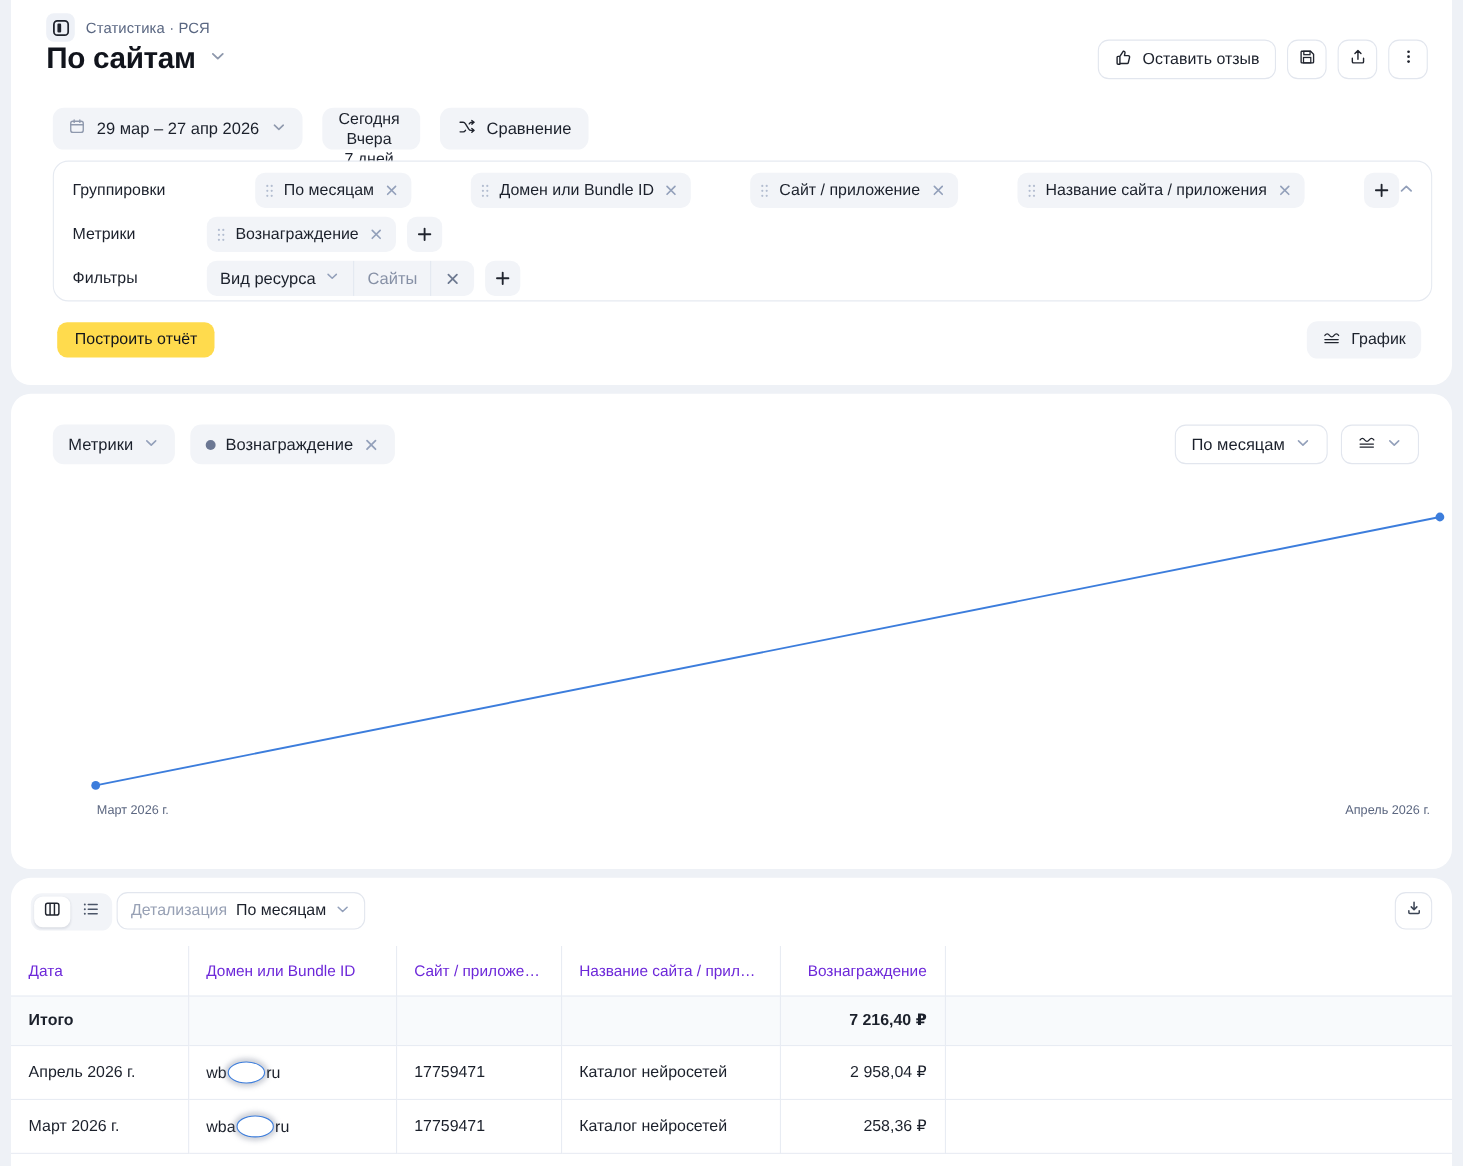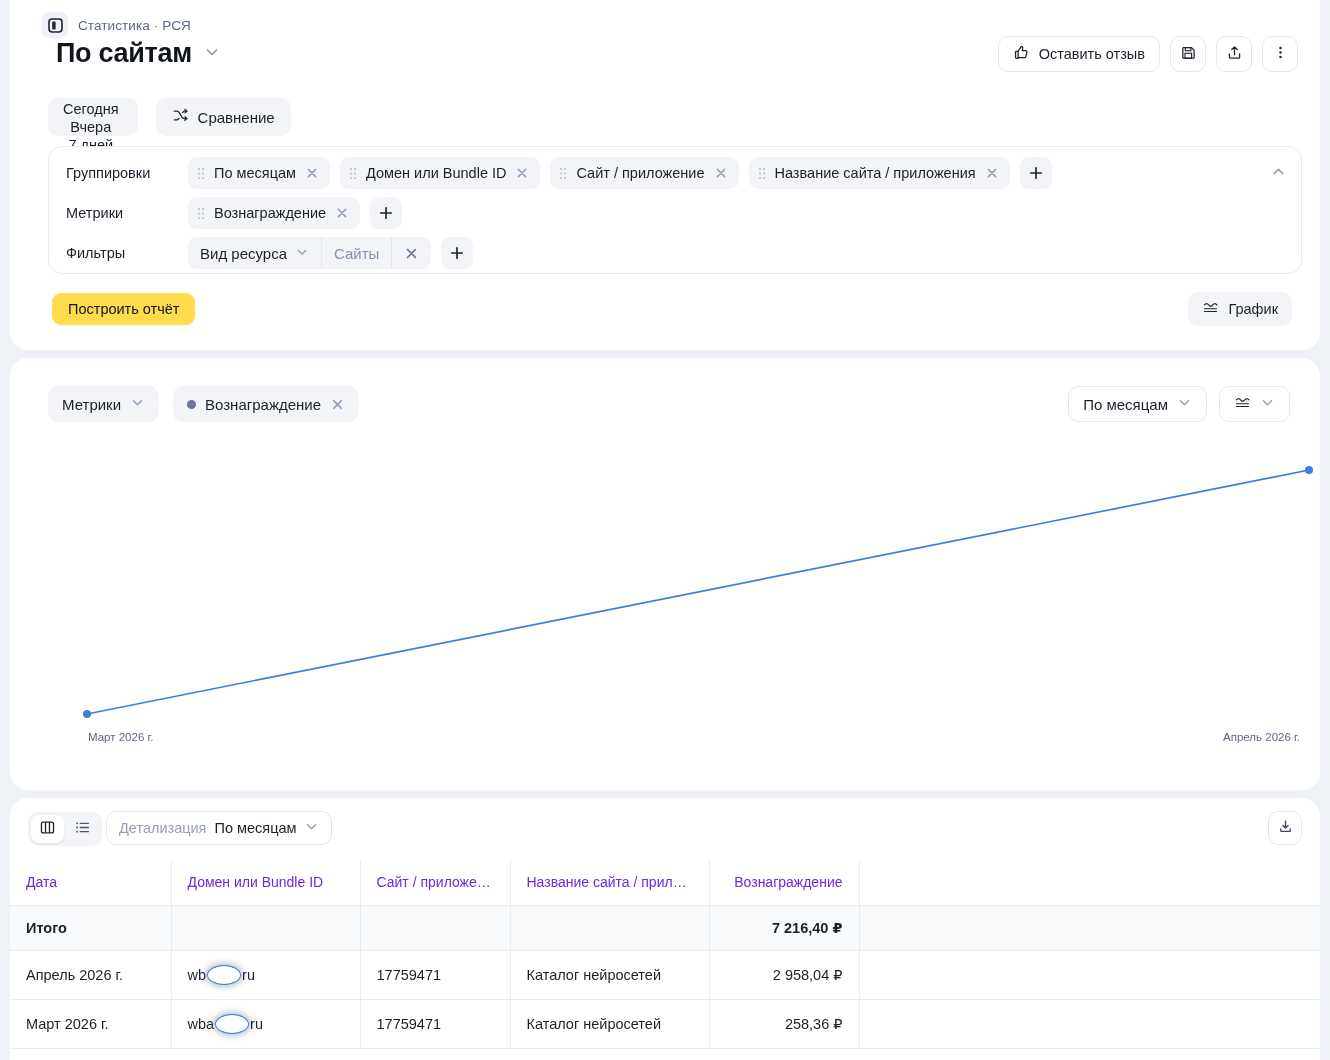--- a/index.html
+++ b/index.html
@@ -25,21 +25,21 @@
   }
   .bc-logo {
     width: 26px; height: 26px; border-radius: 7px; background: #eef1f7;
     display: flex; align-items: center; justify-content: center;
   }
   .bc-logo svg { display:block; }
   .bc-text { font-size: 13.5px; color: #5a6782; letter-spacing: .1px; }
 
   .title-row {
     position: absolute; left: 32px; top: 38px;
-    display: flex; align-items: center; gap: 12px; margin-left: 14px;
+    display: flex; align-items: center; gap: 12px;
   }
   .page-title { font-size: 27px; font-weight: 700; color: #11141c; letter-spacing: -.3px;}
   .chev { display: inline-block; }
 
   .hdr-actions {
     position: absolute; right: 22px; top: 36px;
     display: flex; align-items: center; gap: 10px;
   }
   .btn-pill {
     height: 36px; border-radius: 10px; background: #fff;
@@ -74,21 +74,21 @@
     display: flex; align-items: center; gap: 9px; padding: 0 16px;
     font-size: 15px; color: #1b202b; cursor: pointer;
   }
 
   
   .builder {
     position: absolute; left: 38px; top: 146px; width: 1254px; height: 128px;
     border: 1px solid #e6eaf1; border-radius: 14px; background: #fff;
   }
   .brow { display: flex; align-items: center; height: 40px; margin-left: 17px; }
-  .brow.r1 { margin-top: 6px; }
+  .brow.r1 { margin-top: 6px; gap: 44px; }
   .blabel { width: 122px; font-size: 14.5px; color: #1b202b; }
   .chip {
     height: 32px; border-radius: 9px; background: #f2f4f8;
     display: flex; align-items: center; gap: 9px; padding: 0 11px 0 9px;
     font-size: 14.5px; color: #1b202b; margin-right: 10px; cursor: pointer;
   }
   .grip { display:flex; }
   .x-ic { cursor: pointer; display:flex; }
   .plus-btn {
     width: 32px; height: 32px; border-radius: 9px; background: #f2f4f8;
@@ -250,20 +250,34 @@
           <svg width="17" height="17" viewBox="0 0 18 18">
             <circle cx="9" cy="4.3" r="1.3" fill="#20242e"></circle>
             <circle cx="9" cy="9" r="1.3" fill="#20242e"></circle>
             <circle cx="9" cy="13.7" r="1.3" fill="#20242e"></circle>
           </svg>
         </span>
       </div>
     </div>
 
     <div class="daterow">
+      <div class="date-pick">
+        <span>
+          <svg width="16" height="16" viewBox="0 0 18 18">
+            <rect x="2.6" y="3.6" width="12.8" height="11.4" rx="2.2" fill="none" stroke="#8f99ad" stroke-width="1.4"></rect>
+            <path d="M2.6 7.2h12.8M6.1 2.4v2.4M11.9 2.4v2.4" stroke="#8f99ad" stroke-width="1.4" stroke-linecap="round"></path>
+          </svg>
+        </span>
+        <span>29 мар – 27 апр 2026</span>
+        <span>
+          <svg width="15" height="15" viewBox="0 0 16 16">
+              <path d="M3.7 6.2l4.3 4.1 4.3-4.1" fill="none" stroke="#8f99ad" stroke-width="1.55" stroke-linecap="round" stroke-linejoin="round"></path>
+            </svg>
+        </span>
+      </div>
 
       <div class="quick">
         <div class="quick-item">Сегодня</div>
         <div class="quick-item">Вчера</div>
         <div class="quick-item">7 дней</div>
         <div class="quick-item">14 дней</div>
         <div class="quick-item sel">30 дней</div>
         <div class="quick-item">90 дней</div>
         <div class="quick-chev">
           <svg width="15" height="15" viewBox="0 0 16 16">

